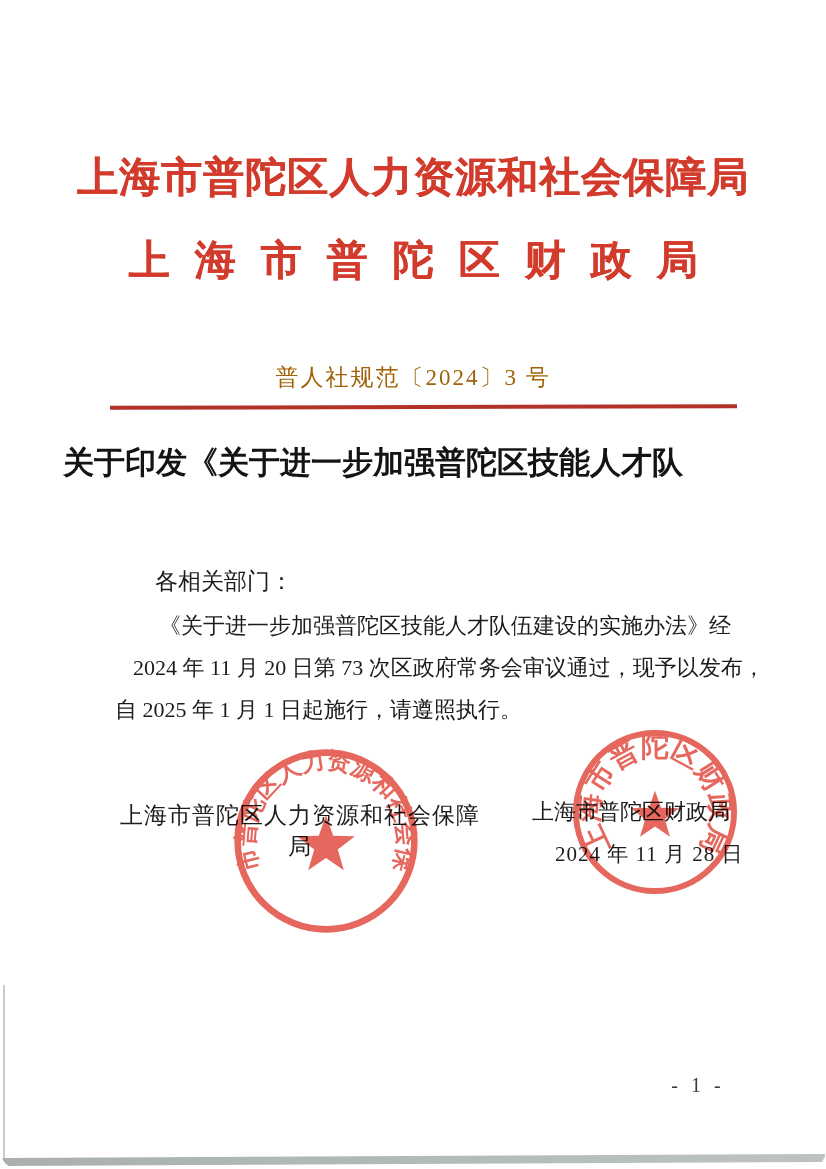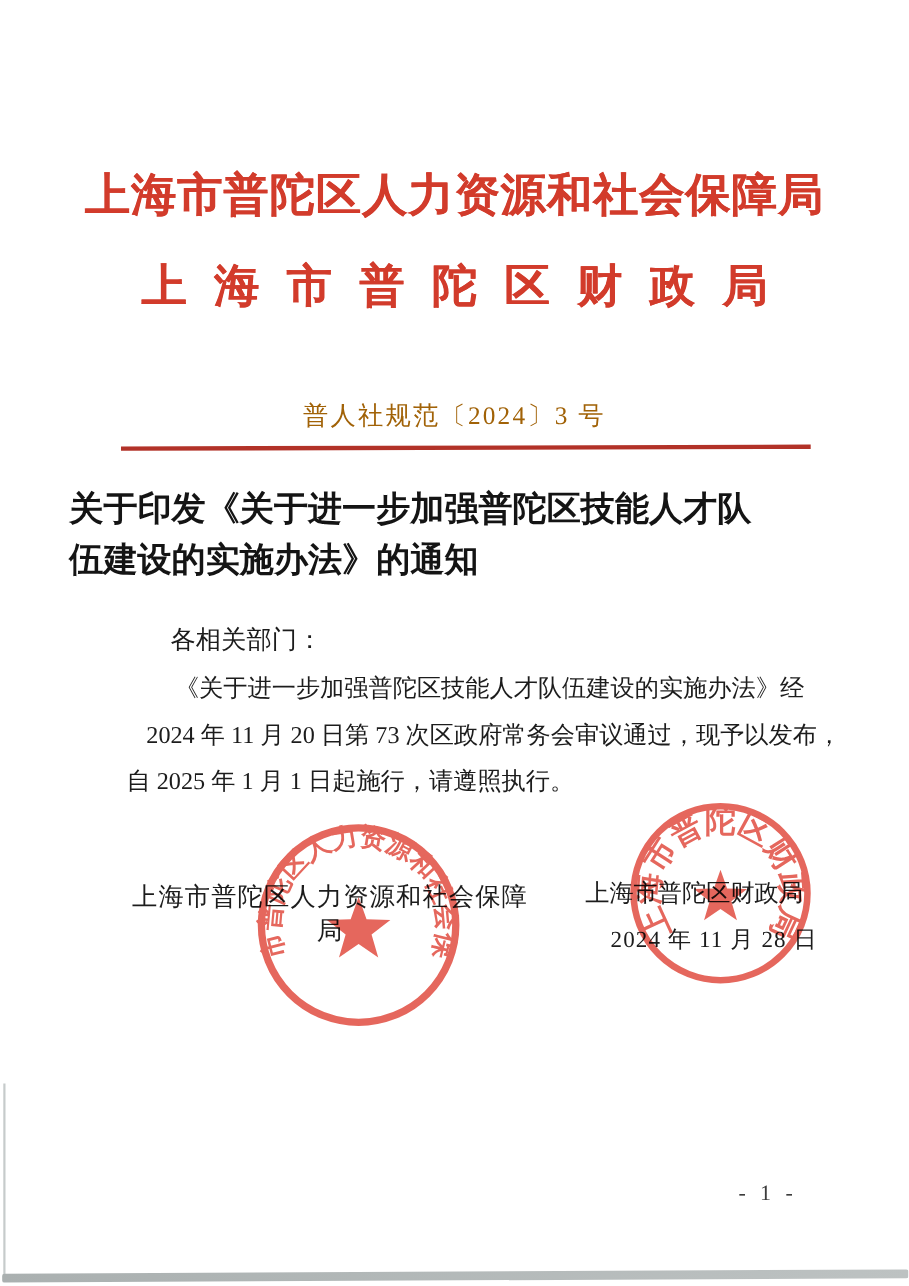--- a/index.html
+++ b/index.html
@@ -10,20 +10,21 @@
     --shadow-gray:#b4b9b9;
   }
   html,body{margin:0;padding:0;background:#ffffff;}
   .page{
     position:relative;
     width:826px;height:1169px;
     background:#ffffff;
     overflow:hidden;
     font-family:"Liberation Serif","DejaVu Serif",serif;
     color:var(--ink);
+    border-radius:19px;
   }
   .abs{position:absolute;}
   
   .agency-line1{
     top:150px;left:0;width:826px;
     text-align:center;
     font-size:41px;font-weight:bold;
     letter-spacing:1px;
     color:var(--header-red);
     text-shadow:0.5px 0 0 var(--header-red);
@@ -114,21 +115,20 @@
 
   <div class="abs agency-line1">上海市普陀区人力资源和社会保障局</div>
   <div class="abs agency-line2">上海市普陀区财政局</div>
 
   <div class="abs doc-number">普人社规范〔2024〕3 号</div>
 
   <div class="abs red-rule"></div>
 
   <div class="abs doc-title">
     <div>关于印发《关于进一步加强普陀区技能人才队</div>
-    <div>伍建设的实施办法》的通知</div>
   </div>
 
   <div class="abs salutation">各相关部门：</div>
   <div class="abs body-line l0">《关于进一步加强普陀区技能人才队伍建设的实施办法》经</div>
   <div class="abs body-line l1">2024 年 11 月 20 日第 73 次区政府常务会审议通过，现予以发布，</div>
   <div class="abs body-line l2">自 2025 年 1 月 1 日起施行，请遵照执行。</div>
 
   <div class="abs sig-left">上海市普陀区人力资源和社会保障局</div>
   <div class="abs sig-right-name">上海市普陀区财政局</div>
   <div class="abs sig-right-date">2024 年 11 月 28 日</div>

